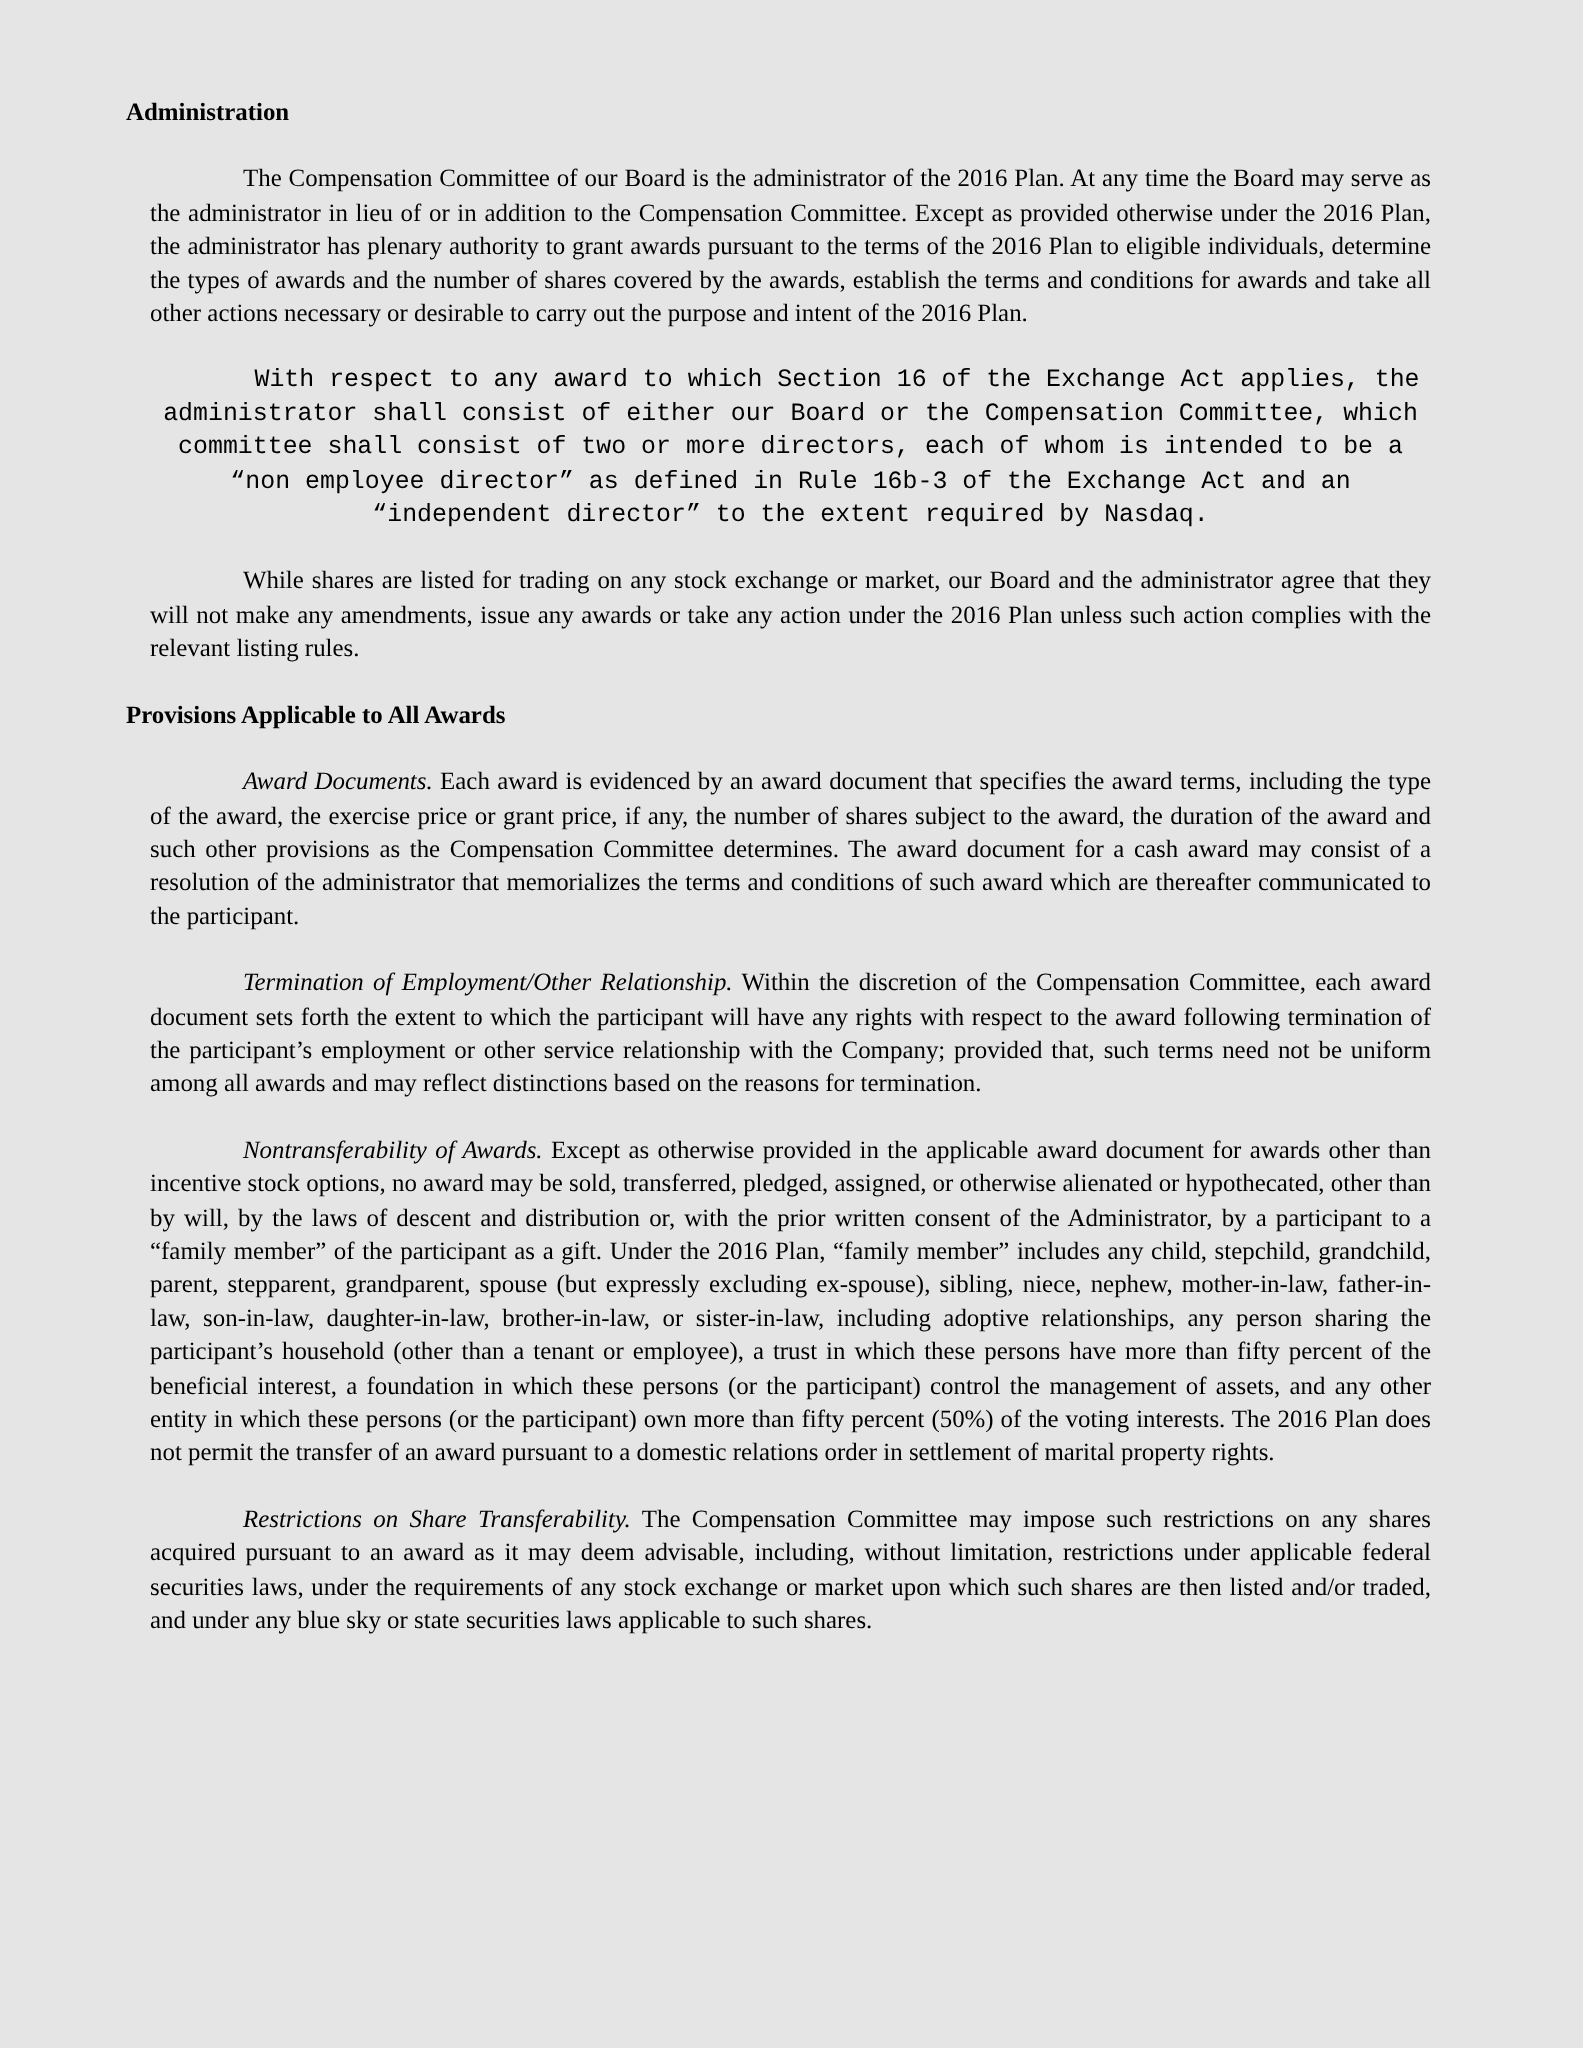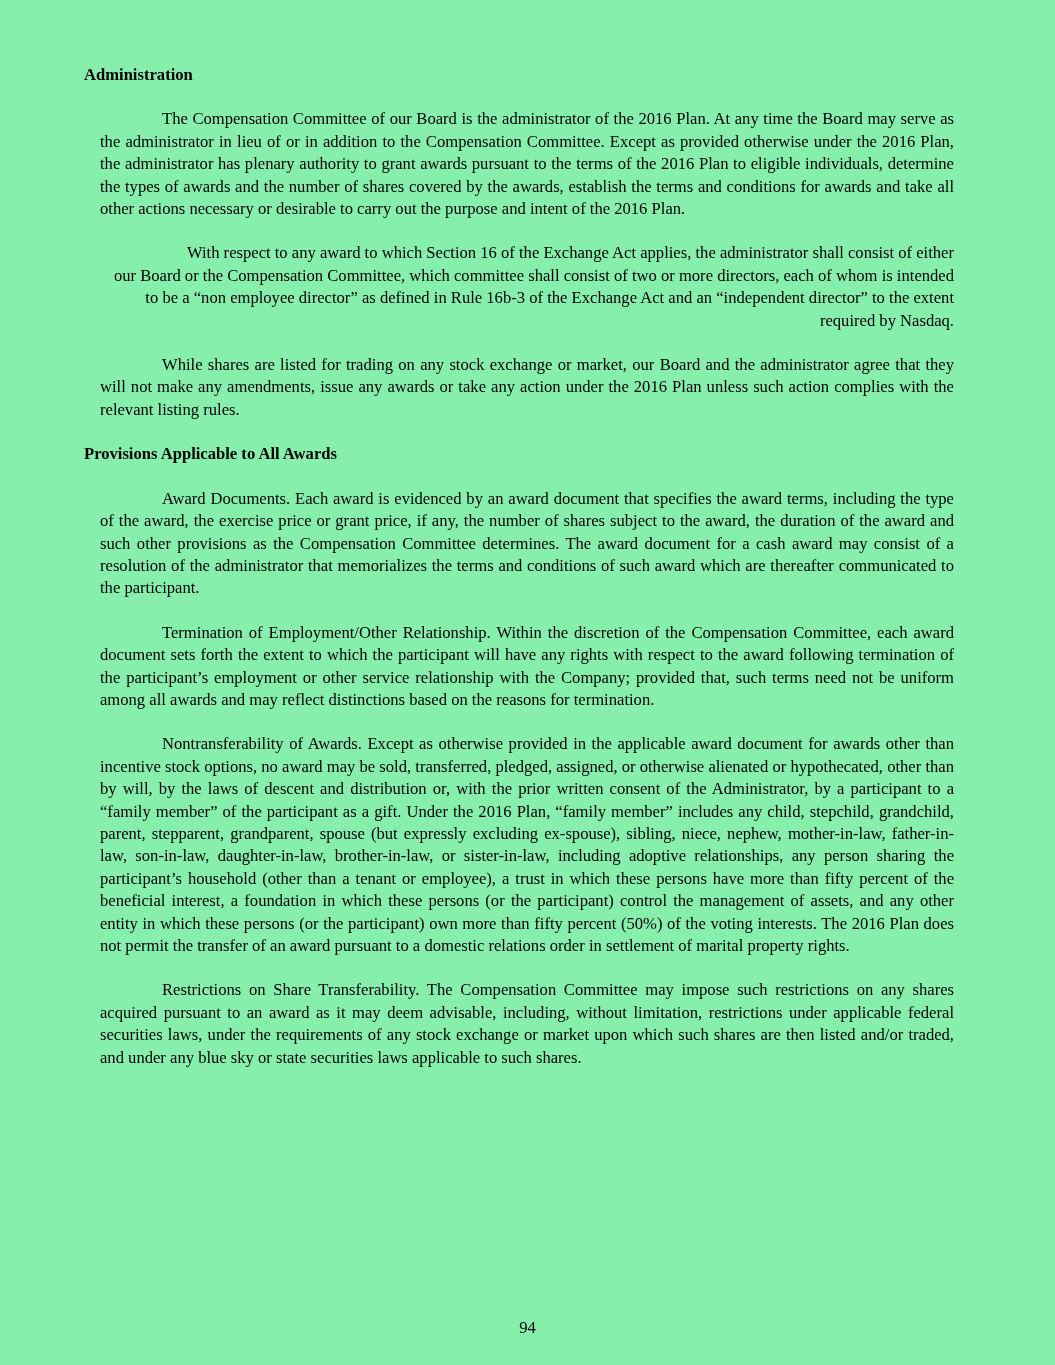--- a/index.html
+++ b/index.html
@@ -7,38 +7,38 @@
   body {
     width: 1055px;
     height: 1365px;
     font-family: "Liberation Serif", "DejaVu Serif", serif;
     color: #000000;
   }
   .page {
     position: relative;
     width: 1055px;
     height: 1365px;
-    background: #86efac;
+    background: #e5e5e5;
     padding: 64px 85px 15px 84px;
     font-size: 16.6px;
     line-height: 22.4px;
   }
   .heading {
     font-size: 16.6px;
     font-weight: bold;
     margin: 22px 0;
   }
   .heading.first { margin-top: 0; }
   .para {
     text-align: justify;
     text-indent: 62px;
     margin: 22px 16px;
   }
-  .para.left { text-align: right; }
-  .lead { }
+  .para.left { text-align: center; font-family: Liberation Mono, monospace; }
+  .lead { font-style: italic; }
   .pagenum {
     position: absolute;
     left: 0;
     right: 0;
     bottom: 26px;
     text-align: center;
     font-size: 16.6px;
   }
 </style>
 </head>
@@ -58,15 +58,14 @@
   <h3 class="heading">Provisions Applicable to All Awards</h3>
 
   <p class="para"><span class="lead">Award Documents.</span><span>  Each award is evidenced by an award document that specifies the award terms, including the type of the award, the exercise price or grant price, if any, the number of shares subject to the award, the duration of the award and such other provisions as the Compensation Committee determines.  The award document for a cash award may consist of a resolution of the administrator that memorializes the terms and conditions of such award which are thereafter communicated to the participant.</span></p>
 
   <p class="para"><span class="lead">Termination of Employment/Other Relationship.</span><span>  Within the discretion of the Compensation Committee, each award document sets forth the extent to which the participant will have any rights with respect to the award following termination of the participant’s employment or other service relationship with the Company; provided that, such terms need not be uniform among all awards and may reflect distinctions based on the reasons for termination.</span></p>
 
   <p class="para"><span class="lead">Nontransferability of Awards.</span><span>  Except as otherwise provided in the applicable award document for awards other than incentive stock options, no award may be sold, transferred, pledged, assigned, or otherwise alienated or hypothecated, other than by will, by the laws of descent and distribution or, with the prior written consent of the Administrator, by a participant to a “family member” of the participant as a gift.  Under the 2016 Plan, “family member” includes any child, stepchild, grandchild, parent, stepparent, grandparent, spouse (but expressly excluding ex-spouse), sibling, niece, nephew, mother-in-law, father-in-law, son-in-law, daughter-in-law, brother-in-law, or sister-in-law, including adoptive relationships, any person sharing the participant’s household (other than a tenant or employee), a trust in which these persons have more than fifty percent of the beneficial interest, a foundation in which these persons (or the participant) control the management of assets, and any other entity in which these persons (or the participant) own more than fifty percent (50%) of the voting interests.  The 2016 Plan does not permit the transfer of an award pursuant to a domestic relations order in settlement of marital property rights.</span></p>
 
   <p class="para"><span class="lead">Restrictions on Share Transferability.</span><span>  The Compensation Committee may impose such restrictions on any shares acquired pursuant to an award as it may deem advisable, including, without limitation, restrictions under applicable federal securities laws, under the requirements of any stock exchange or market upon which such shares are then listed and/or traded, and under any blue sky or state securities laws applicable to such shares.</span></p>
 
-  <div class="pagenum">94</div>
 
 </main>
 
 </body></html>

